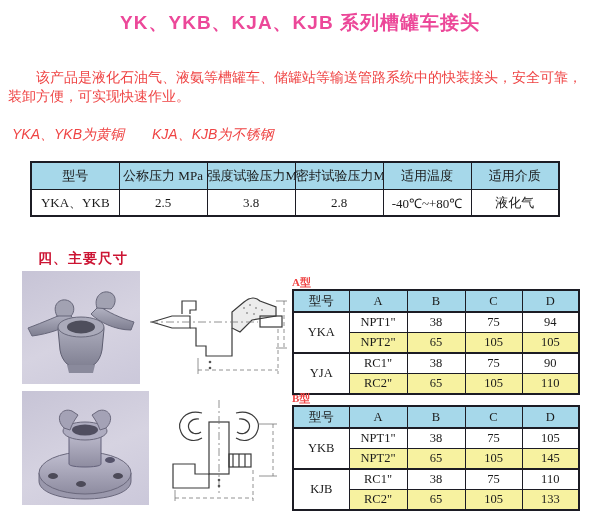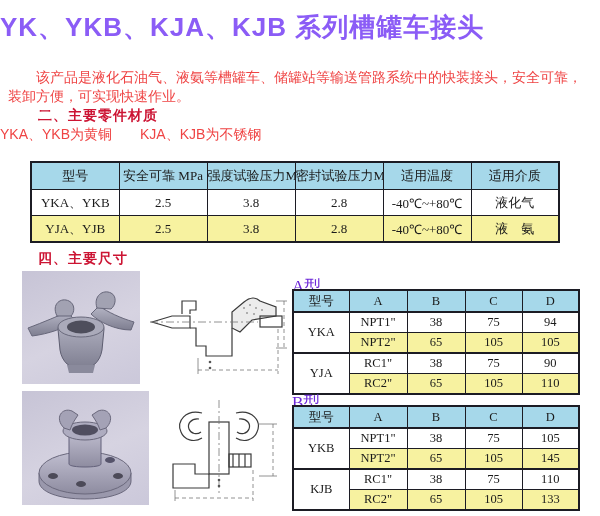--- a/index.html
+++ b/index.html
@@ -3,22 +3,22 @@
 <meta charset="utf-8">
 <style>
   html,body { margin:0; padding:0; background:#ffffff; }
   .page {
     position:relative; width:600px; height:516px; background:#ffffff;
     font-family:"Liberation Sans", sans-serif; color:#111; overflow:hidden;
   }
   .abs { position:absolute; }
 
   .title {
-    top:10px; left:0; width:100%; 
-    font-size:26px; font-weight:bold; letter-spacing:1px; color:#8b5cf6;
+    top:10px; left:0; width:100%; text-align:center;
+    font-size:19px; font-weight:bold; letter-spacing:1px; color:#ec4899;
   }
   .h-red { font-size:14px; font-weight:bold; color:#cc1433; letter-spacing:1px; }
   .body-text { font-size:14px; line-height:19px; color:#ef4444; }
   .indent { text-indent:2em; }
 
   
   table.tbl { border-collapse:collapse; table-layout:fixed; border:2px solid #1c1c24; background:#701a75; }
   table.tbl th, table.tbl td {
     border:1px solid #1c1c24; text-align:center; vertical-align:middle; padding:0;
     font-family:"Liberation Serif", serif; color:#1a1a1a; overflow:hidden; white-space:nowrap;
@@ -28,72 +28,63 @@
   .perf td { height:25px; }
   .dim  { width:286px; font-size:12.5px; }
   .dim th { height:20px; background:#a6d8ea; font-weight:normal; }
   .dim td { height:19px; }
   .dim tr.group-top td { border-top-width:2px; }
   .dim th { border-bottom-width:2px; }
   .row-yellow td { background:#f7f2a0; }
   .row-white td { background:#ffffff; }
   .dim td.model { background:#ffffff;margin-top:26px; }
 
-  .type-label { font-family:"Liberation Serif", serif; font-size:17px; color:#6d28d9; }
+  .type-label { font-family:"Liberation Serif", serif; font-size:11px; color:#ef4444;font-weight:bold; }
 
   .photo { background:linear-gradient(155deg,#c7c4d6 0%,#d6d3e1 55%,#cbc8da 100%); }
   .drawing { background:#ffffff; }
 </style>
 </head>
 <body>
 
 <div class="page">
 
   <div class="abs title">YK、YKB、KJA、KJB 系列槽罐车接头</div>
 
   <div class="abs body-text indent" style="top:68px;left:8px;width:586px;">该产品是液化石油气、液氨等槽罐车、储罐站等输送管路系统中的快装接头，安全可靠，装卸方便，可实现快速作业。</div>
 
-  <div class="abs h-red" style="top:107px;left:38px;">二、主要零件材质</div>
-  <div class="abs body-text" style="top:125px;left:0;">YKA、YKB为黄铜　　KJA、KJB为不锈钢</div>
+  <div class="abs body-text" style="top:125px;left:12px;font-style:italic;">YKA、YKB为黄铜　　KJA、KJB为不锈钢</div>
 
   <div class="abs h-red" style="top:143px;left:38px;margin-top:38px;">三、性能参数</div>
 
   <table class="abs tbl perf" style="top:161px;left:30px;">
     <colgroup>
         <col style="width:88px">
         <col style="width:88px">
         <col style="width:88px">
         <col style="width:88px">
         <col style="width:88px">
         <col style="width:88px">
       </colgroup>
     <tbody>
       <tr>
         <th>型号</th>
-        <th>安全可靠 MPa</th>
+        <th>公称压力 MPa</th>
         <th>强度试验压力MPa</th>
         <th>密封试验压力MPa</th>
         <th>适用温度</th>
         <th>适用介质</th>
       </tr>
       <tr class="row-white">
         <td>YKA、YKB</td>
         <td>2.5</td>
         <td>3.8</td>
         <td>2.8</td>
         <td>-40℃~+80℃</td>
         <td>液化气</td>
-      </tr>
-      <tr class="row-yellow">
-        <td>YJA、YJB</td>
-        <td>2.5</td>
-        <td>3.8</td>
-        <td>2.8</td>
-        <td>-40℃~+80℃</td>
-        <td>液　氨</td>
       </tr>
     </tbody>
   </table>
 
   <div class="abs h-red" style="top:250px;left:38px;text-align:right;">四、主要尺寸</div>
 
   <div class="abs photo" style="top:271px;left:22px;width:118px;height:113px;">
     <svg width="118" height="113" viewBox="0 0 118 113">
       <defs>
         <linearGradient id="gm" x1="0" y1="0" x2="0" y2="1">

